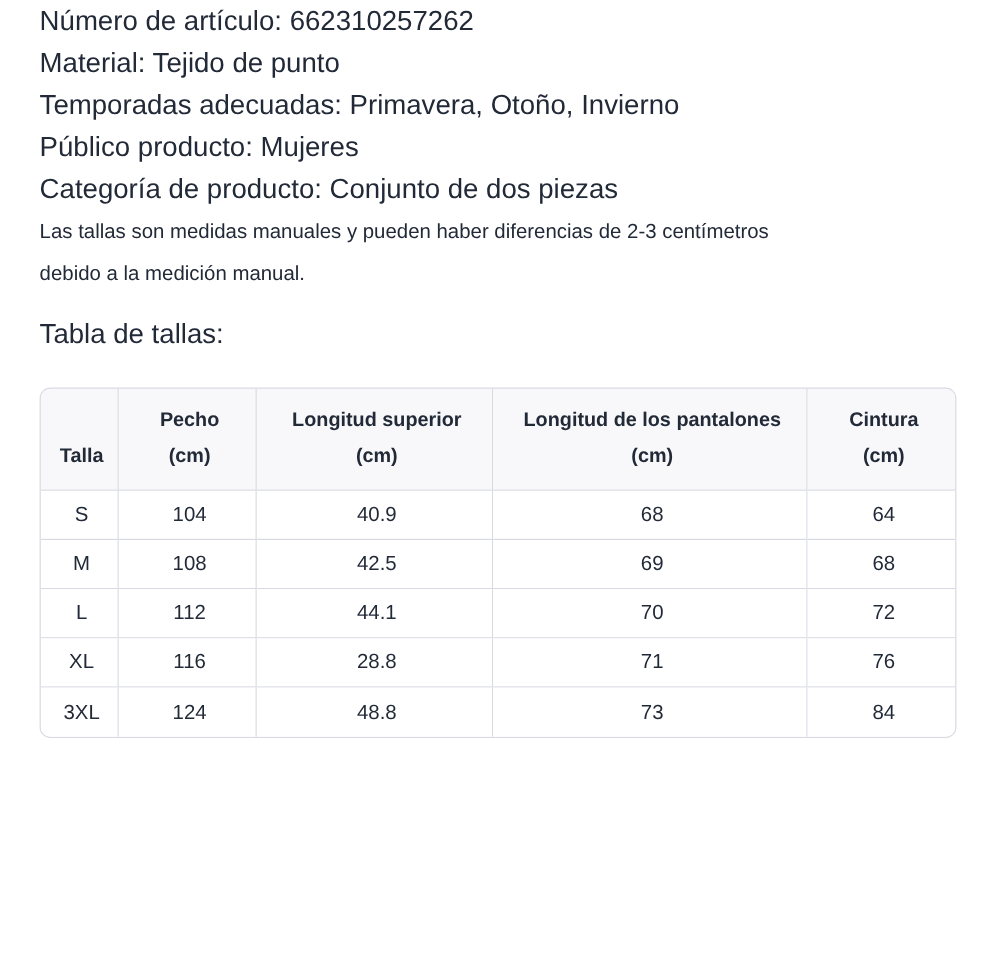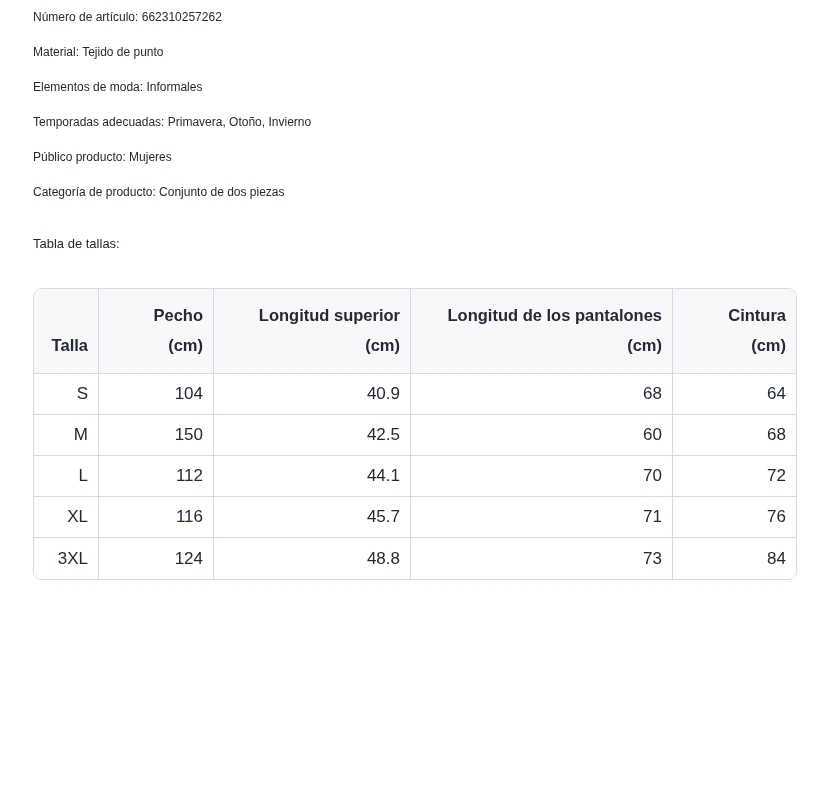--- a/index.html
+++ b/index.html
@@ -9,49 +9,49 @@
     color: #222a38;
   }
   .page {
     width: 822px;
     height: 794px;
     background: #ffffff;
     padding: 0 27px 0 33px;
     overflow: hidden;
   }
   .attr-line {
-    font-size: 12px;
+    font-size: 23px;
     line-height: 35px;
     white-space: nowrap;
   }
   .note-line {
     font-size: 17px;
     line-height: 35px;
     white-space: nowrap;
   }
   .table-title {
-    font-size: 13px;
+    font-size: 23px;
     line-height: 35px;
     margin-top: 16px;
   }
   table.size-chart {
     margin-top: 27px;
     width: 762px;
     table-layout: fixed;
     border-collapse: separate;
     border-spacing: 0;
     border: 1px solid #d8d9e2;
     border-radius: 9px;
     overflow: hidden;
   }
   table.size-chart th,
   table.size-chart td {
     border-right: 1px solid #d8d9e2;
     border-bottom: 1px solid #d8d9e2;
-    text-align: right;
+    text-align: center;
   }
   table.size-chart th:last-child,
   table.size-chart td:last-child {
     border-right: none;
   }
   table.size-chart tr:last-child td {
     border-bottom: none;
   }
   table.size-chart thead th {
     background: #f8f8fa;
@@ -72,26 +72,29 @@
   }
 </style>
 </head>
 <body>
 
 <div class="page">
 
   <div>
     <div class="attr-line">Número de artículo: 662310257262</div>
     <div class="attr-line">Material: Tejido de punto</div>
-    <div class="attr-line">Elementos de moda: Informales</div>
     <div class="attr-line">Temporadas adecuadas: Primavera, Otoño, Invierno</div>
     <div class="attr-line">Público producto: Mujeres</div>
     <div class="attr-line">Categoría de producto: Conjunto de dos piezas</div>
   </div>
 
+  <div>
+    <div class="note-line">Las tallas son medidas manuales y pueden haber diferencias de 2-3 centímetros</div>
+    <div class="note-line">debido a la medición manual.</div>
+  </div>
 
   <div class="table-title">Tabla de tallas:</div>
 
   <table class="size-chart">
     <colgroup>
       <col style="width:65px">
       <col style="width:115px">
       <col style="width:197px">
       <col style="width:262px">
       <col style="width:123px">
@@ -123,36 +126,36 @@
     <tbody>
       <tr>
         <td>S</td>
         <td>104</td>
         <td>40.9</td>
         <td>68</td>
         <td>64</td>
       </tr>
       <tr>
         <td>M</td>
-        <td>150</td>
+        <td>108</td>
         <td>42.5</td>
-        <td>60</td>
+        <td>69</td>
         <td>68</td>
       </tr>
       <tr>
         <td>L</td>
         <td>112</td>
         <td>44.1</td>
         <td>70</td>
         <td>72</td>
       </tr>
       <tr>
         <td>XL</td>
         <td>116</td>
-        <td>45.7</td>
+        <td>28.8</td>
         <td>71</td>
         <td>76</td>
       </tr>
       <tr>
         <td>3XL</td>
         <td>124</td>
         <td>48.8</td>
         <td>73</td>
         <td>84</td>
       </tr>

